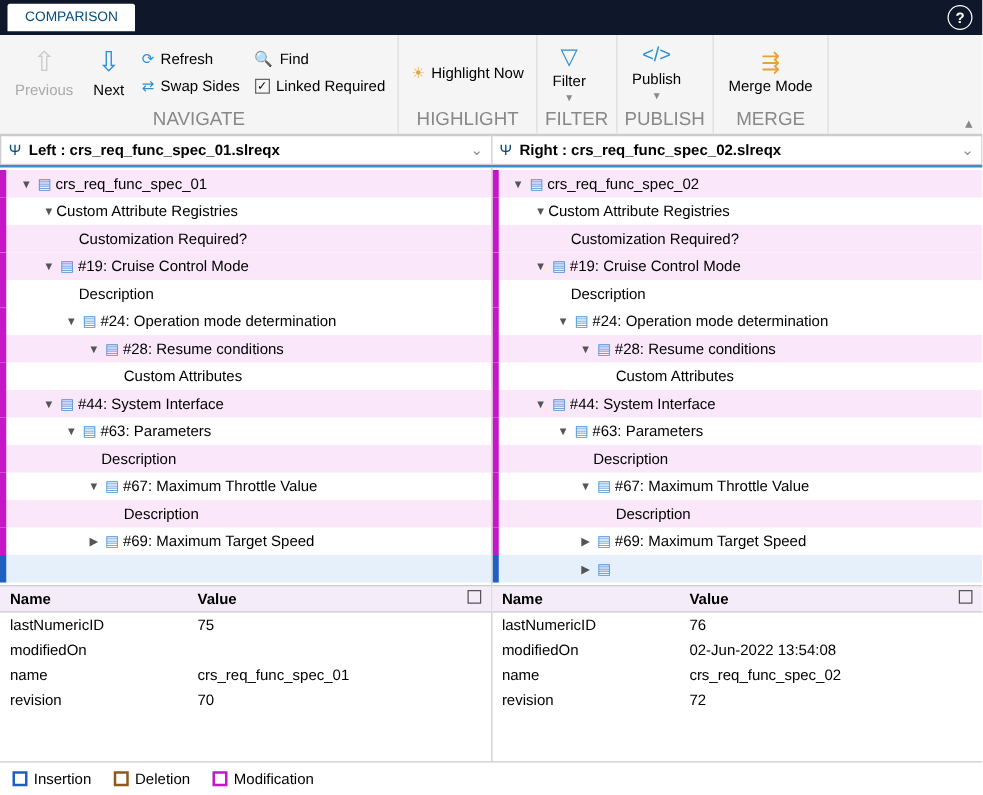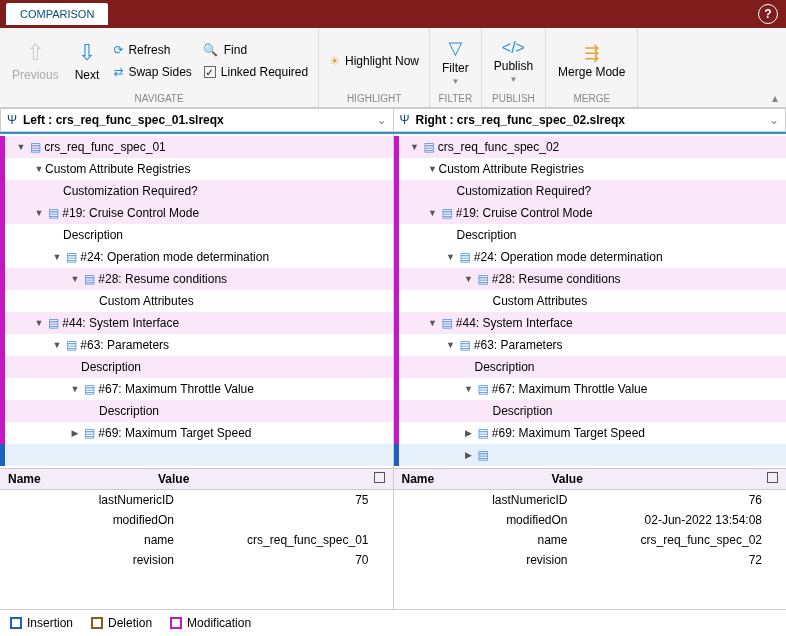--- a/index.html
+++ b/index.html
@@ -1,27 +1,27 @@
 <!DOCTYPE html>
 <html><head>
 <meta charset="utf-8">
 <style>
 * { box-sizing: border-box; margin: 0; padding: 0; font-family: "Segoe UI", Arial, sans-serif; font-size: 12px; }
 body { width: 786px; height: 636px; background: #fff; display: flex; flex-direction: column; overflow: hidden; }
 
 
-.titlebar { background: #7f1d1d; height: 28px; display: flex; align-items: center; }
+.titlebar { background: #0f172a; height: 28px; display: flex; align-items: center; }
 .tab { background: #fff; color: #0a4d7a; padding: 5px 14px; margin-left: 6px; font-size: 11px; border-radius: 2px 2px 0 0; }
 .help-btn { margin-left: auto; margin-right: 8px; width: 20px; height: 20px; border: 1.5px solid #fff; border-radius: 50%; color: #fff; display: flex; align-items: center; justify-content: center; font-weight: bold; }
 
 
 .toolbar { background: #f5f5f5; border-bottom: 1px solid #ccc; display: flex; height: 80px; }
 .tgroup { border-right: 1px solid #ddd; display: flex; flex-direction: column; padding: 2px 6px; }
 .tgroup-body { flex: 1; display: flex; align-items: center; gap: 4px; }
-.tgroup-label { text-align: center; font-size: 10px; color: #888; padding: 1px 0; }
+.tgroup-label { text-align: center; font-size: 15px; color: #888; padding: 1px 0; }
 .big-btn { display: flex; flex-direction: column; align-items: center; padding: 2px 6px; gap: 2px; }
 .big-btn.disabled { color: #aaa; }
 .mini-btns { display: flex; flex-direction: column; gap: 4px; }
 .mini-btn { display: flex; align-items: center; gap: 5px; padding: 2px 4px; }
 .check { width: 12px; height: 12px; border: 1px solid #666; display: inline-flex; align-items: center; justify-content: center; font-size: 10px; }
 .arrow-ico { font-size: 22px; }
 .collapse-ico { margin-left: auto; align-self: flex-end; padding: 2px 8px; color: #888; }
 
 
 .file-headers { display: flex; border-bottom: 2px solid #3b8fc4; }
@@ -44,21 +44,21 @@
 .tw { width: 12px; text-align: center; color: #555; font-size: 9px; }
 .ico-doc { color: #4a90d9; margin: 0 3px; }
 .lbl { white-space: nowrap; overflow: hidden; text-overflow: ellipsis; }
 
 
 .props-header { display: flex; background: #f4ecf8; border-top: 1px solid #ccc; border-bottom: 1px solid #ccc; font-weight: bold; padding: 3px 8px; }
 .props-header .c1 { width: 150px; }
 .props-header .c2 { flex: 1; }
 .sq { width: 11px; height: 11px; border: 1.5px solid #555; margin-left: auto; }
 .props-body { }
-.prow { display: flex; padding: 3px 24px; text-align: right; }
+.prow { display: flex; padding: 3px 8px; }
 .prow .c1 { width: 150px; }
 .prow .c2 { flex: 1; }
 
 
 .legend { display: flex; gap: 18px; padding: 6px 10px; border-top: 1px solid #ccc; }
 .lg { display: flex; align-items: center; gap: 5px; }
 .lg-box { width: 12px; height: 12px; border: 2px solid; }
 </style>
 </head>
 <body>

